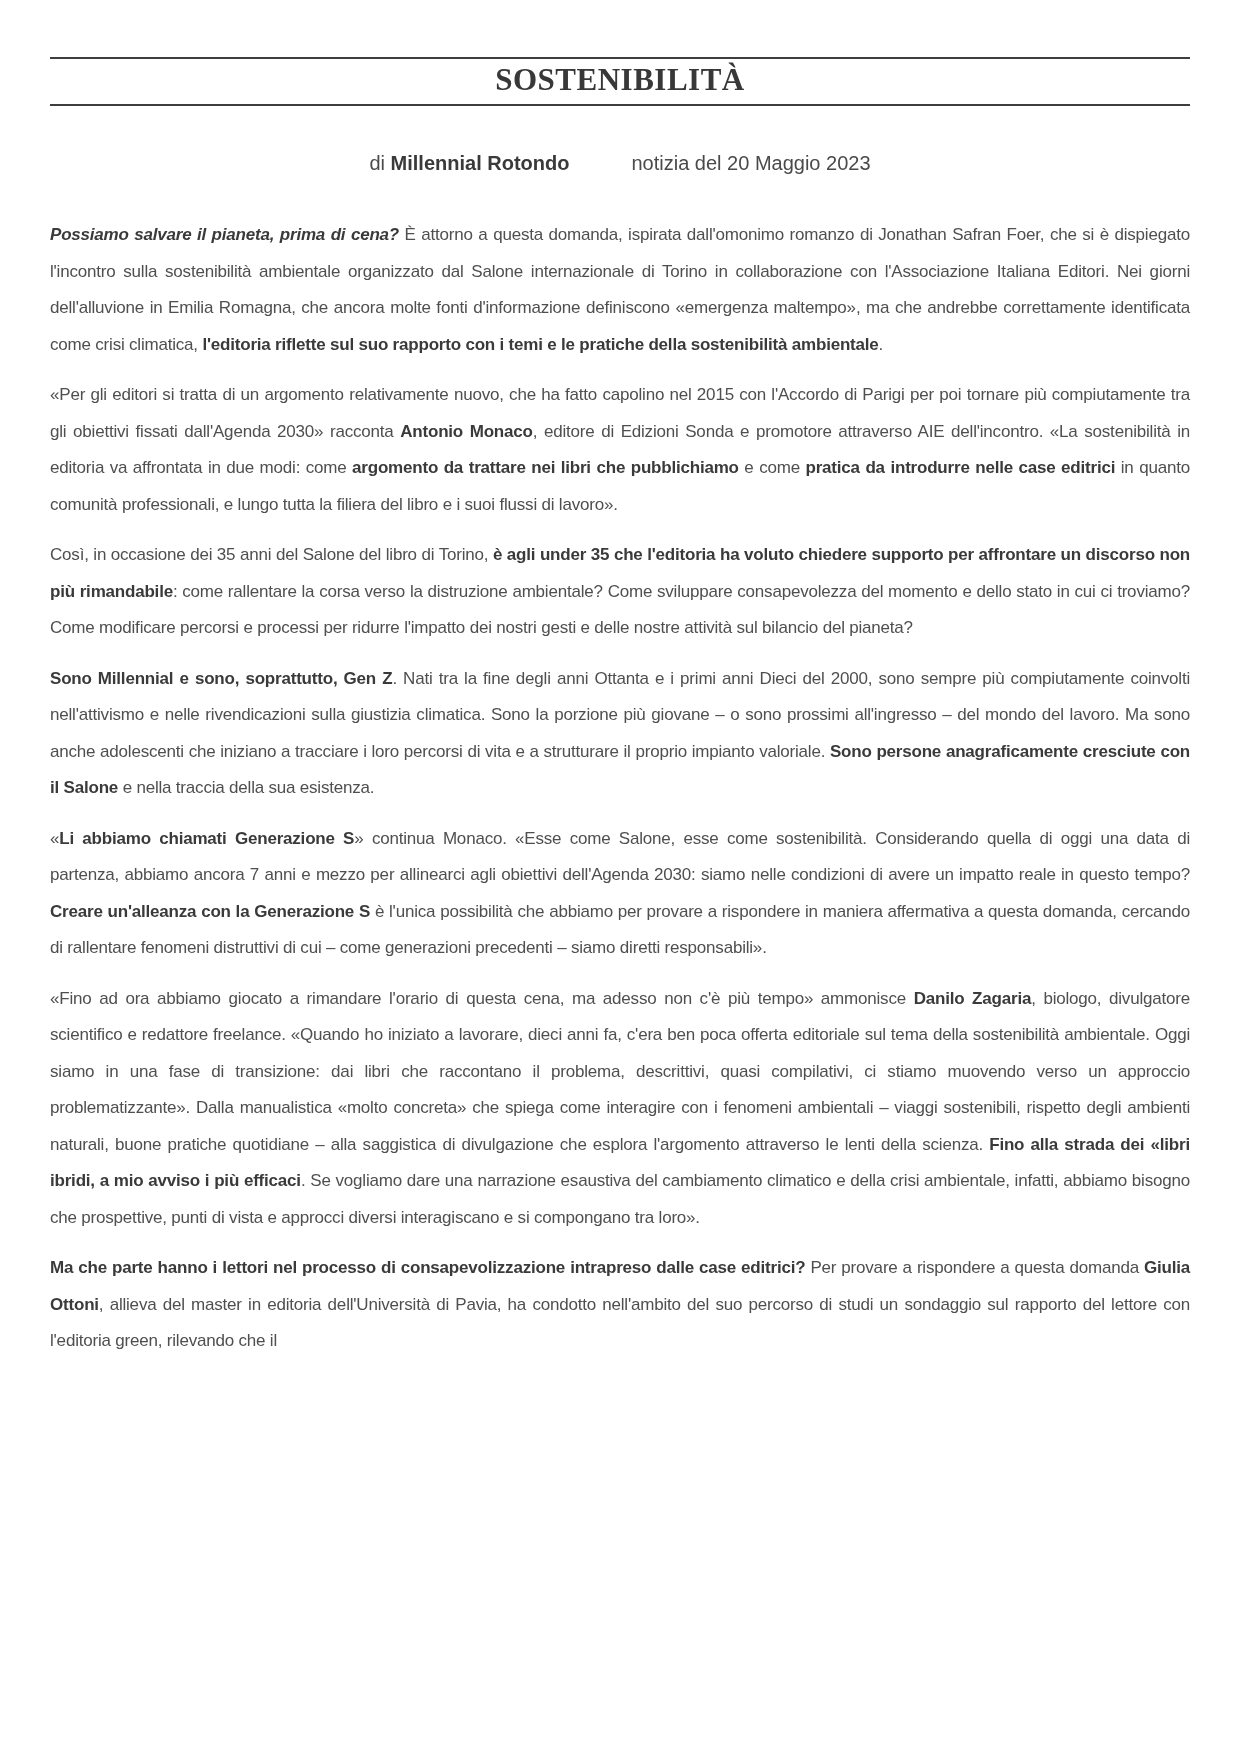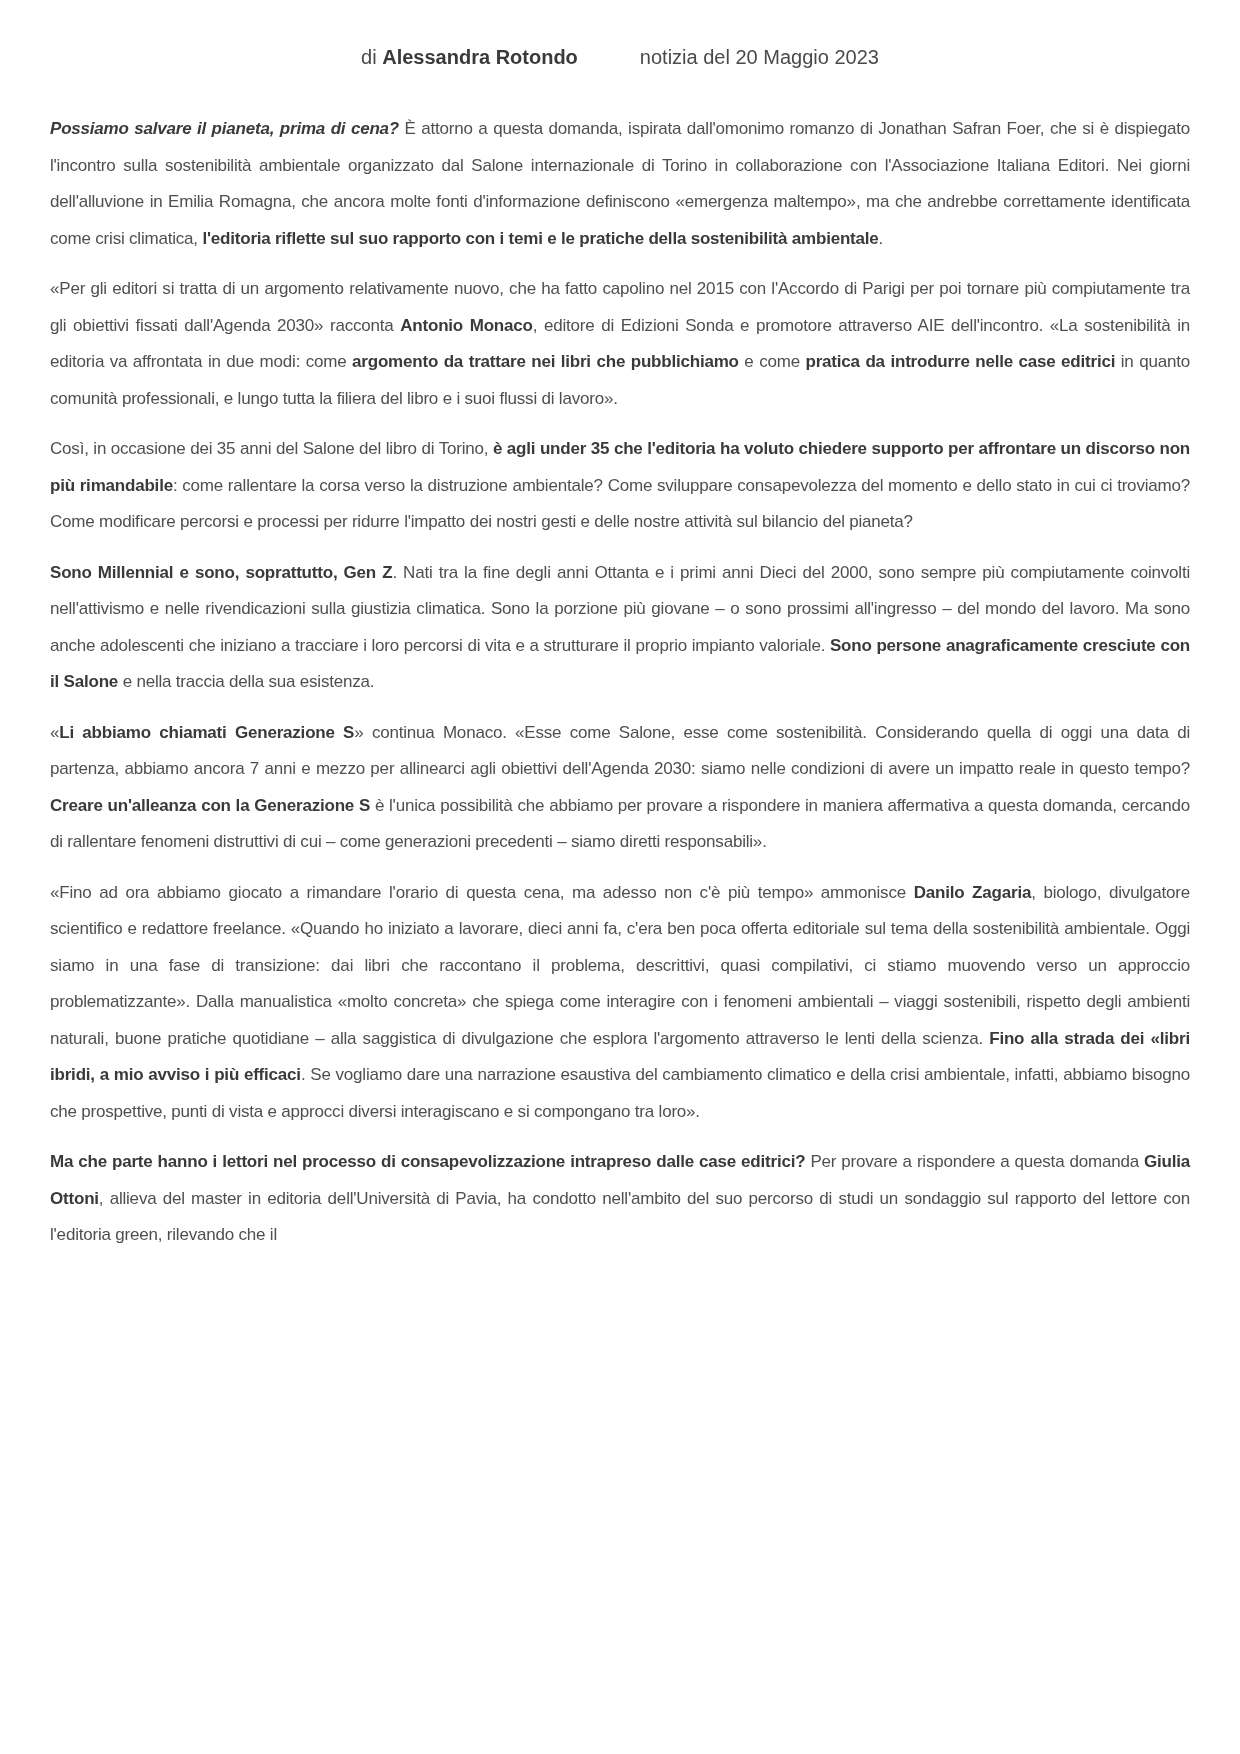--- a/index.html
+++ b/index.html
@@ -66,26 +66,29 @@
     margin: 0 0 14px 0;
   }
   .para span.b  { font-weight: 700; color: #3a3a3a; }
   .para span.bi { font-weight: 700; font-style: italic; color: #3a3a3a; }
 </style>
 </head>
 <body>
 
 <div class="page">
 
+  <header class="kicker-band">
+    <div class="kicker">SOSTENIBILITÀ</div>
+  </header>
 
 
   <div class="byline">
     <span>
       <span>di</span>
-      <span class="author">Alessandra Rotondo</span>
+      <span class="author">Millennial Rotondo</span>
     </span>
     <span>notizia del 20 Maggio 2023</span>
   </div>
 
   <main class="article-body">
       <p class="para"><span class="bi">Possiamo salvare il pianeta, prima di cena?</span><span> È attorno a questa domanda, ispirata dall'omonimo romanzo di Jonathan Safran Foer, che si è dispiegato l'incontro sulla sostenibilità ambientale organizzato dal Salone internazionale di Torino in collaborazione con l'Associazione Italiana Editori. Nei giorni dell'alluvione in Emilia Romagna, che ancora molte fonti d'informazione definiscono «emergenza maltempo», ma che andrebbe correttamente identificata come crisi climatica, </span><span class="b">l'editoria riflette sul suo rapporto con i temi e le pratiche della sostenibilità ambientale</span><span>.</span></p>
       <p class="para"><span>«Per gli editori si tratta di un argomento relativamente nuovo, che ha fatto capolino nel 2015 con l'Accordo di Parigi per poi tornare più compiutamente tra gli obiettivi fissati dall'Agenda 2030» racconta </span><span class="b">Antonio Monaco</span><span>, editore di Edizioni Sonda e promotore attraverso AIE dell'incontro. «La sostenibilità in editoria va affrontata in due modi: come </span><span class="b">argomento da trattare nei libri che pubblichiamo</span><span> e come </span><span class="b">pratica da introdurre nelle case editrici</span><span> in quanto comunità professionali, e lungo tutta la filiera del libro e i suoi flussi di lavoro».</span></p>
       <p class="para"><span>Così, in occasione dei 35 anni del Salone del libro di Torino, </span><span class="b">è agli under 35 che l'editoria ha voluto chiedere supporto per affrontare un discorso non più rimandabile</span><span>: come rallentare la corsa verso la distruzione ambientale? Come sviluppare consapevolezza del momento e dello stato in cui ci troviamo? Come modificare percorsi e processi per ridurre l'impatto dei nostri gesti e delle nostre attività sul bilancio del pianeta?</span></p>
       <p class="para"><span class="b">Sono Millennial e sono, soprattutto, Gen Z</span><span>. Nati tra la fine degli anni Ottanta e i primi anni Dieci del 2000, sono sempre più compiutamente coinvolti nell'attivismo e nelle rivendicazioni sulla giustizia climatica. Sono la porzione più giovane – o sono prossimi all'ingresso – del mondo del lavoro. Ma sono anche adolescenti che iniziano a tracciare i loro percorsi di vita e a strutturare il proprio impianto valoriale. </span><span class="b">Sono persone anagraficamente cresciute con il Salone</span><span> e nella traccia della sua esistenza.</span></p>
       <p class="para"><span>«</span><span class="b">Li abbiamo chiamati Generazione S</span><span>» continua Monaco. «Esse come Salone, esse come sostenibilità. Considerando quella di oggi una data di partenza, abbiamo ancora 7 anni e mezzo per allinearci agli obiettivi dell'Agenda 2030: siamo nelle condizioni di avere un impatto reale in questo tempo? </span><span class="b">Creare un'alleanza con la Generazione S</span><span> è l'unica possibilità che abbiamo per provare a rispondere in maniera affermativa a questa domanda, cercando di rallentare fenomeni distruttivi di cui – come generazioni precedenti – siamo diretti responsabili».</span></p>

